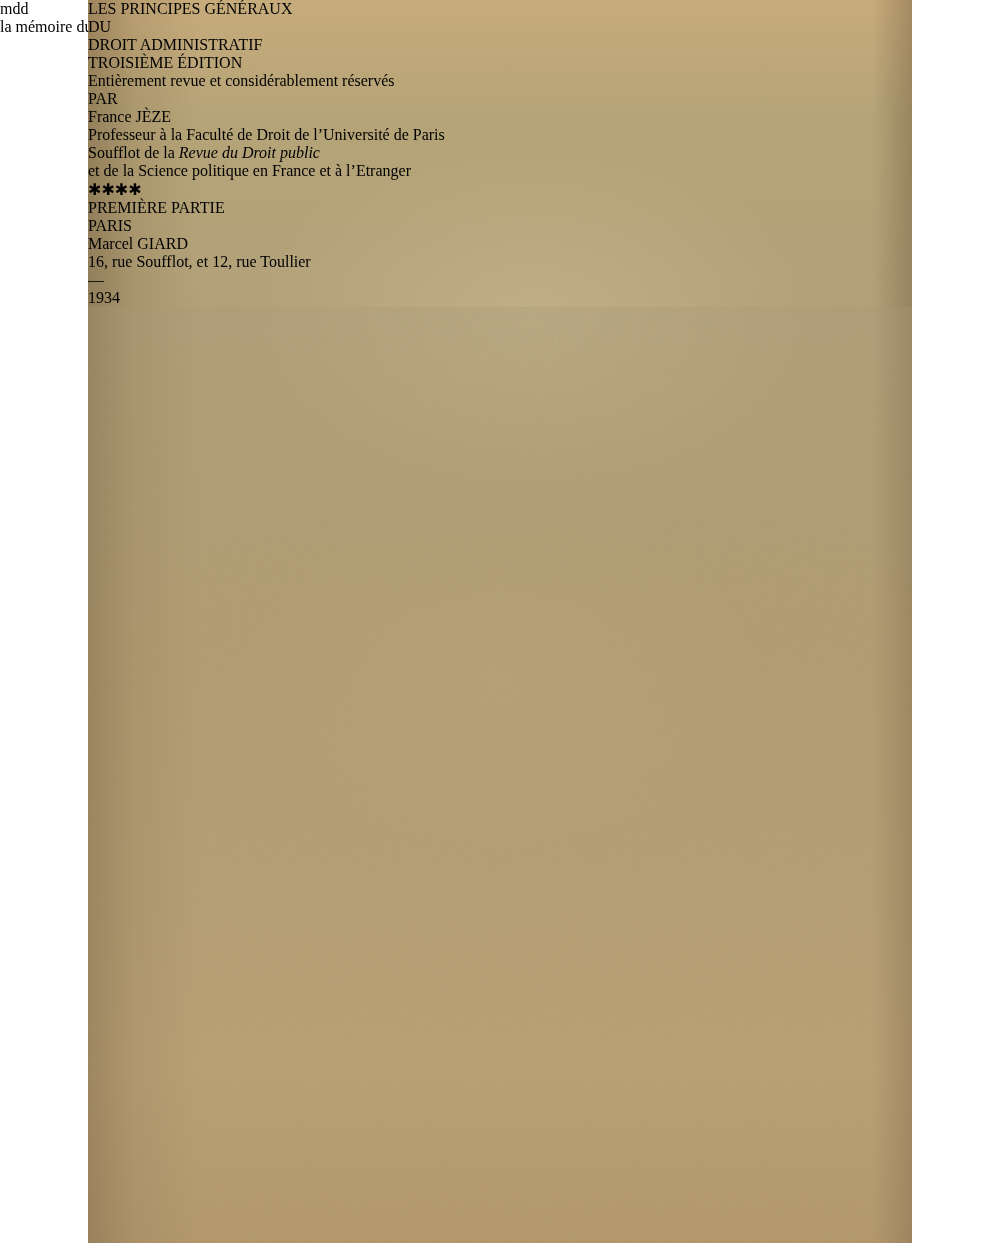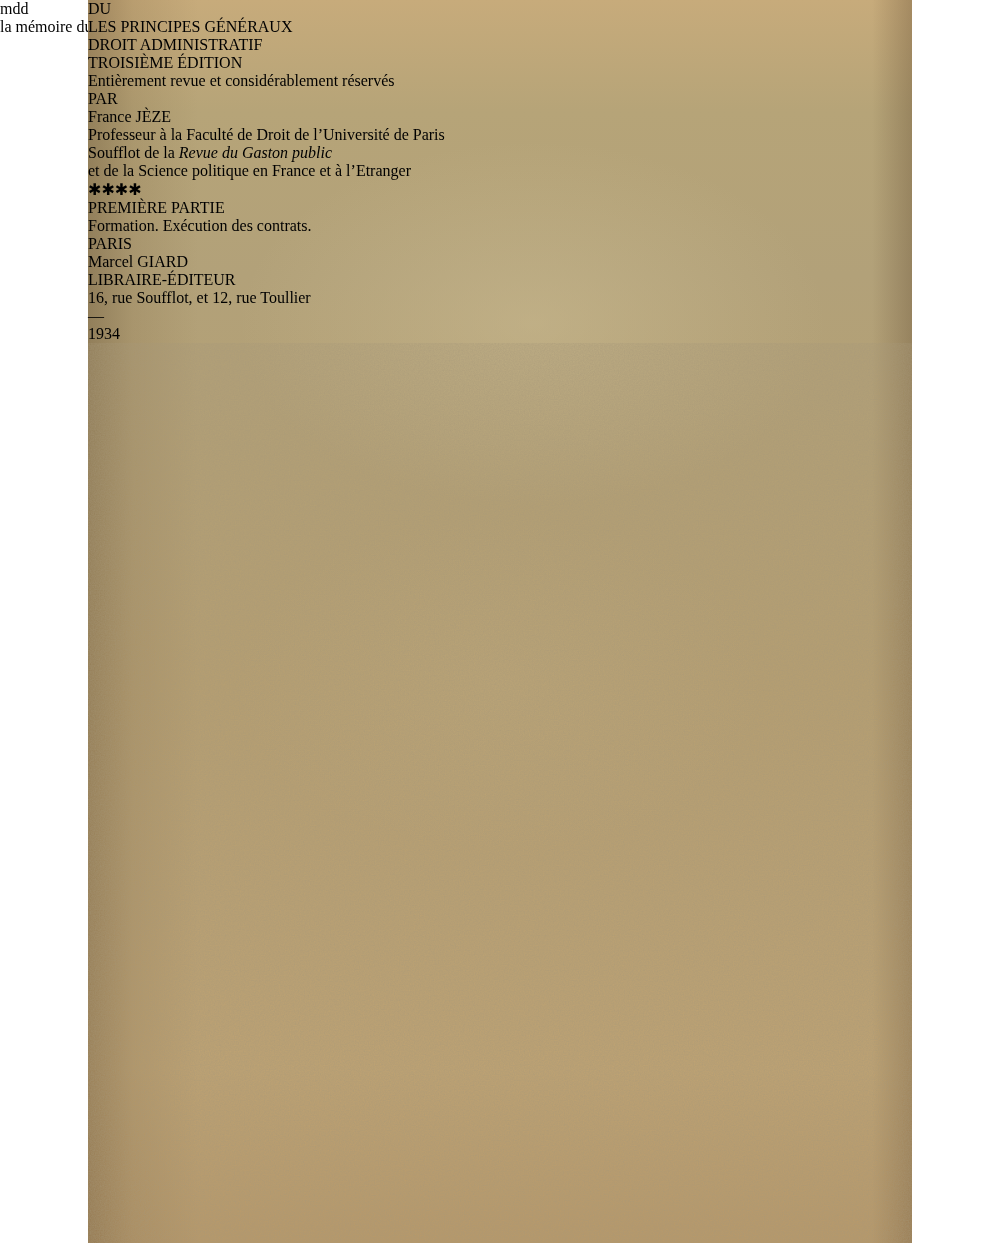--- a/index.html
+++ b/index.html
@@ -122,37 +122,35 @@
     <div class="spot ink-blot"></div>
     <div class="spot ink-speck"></div>
     <div class="spot blue-dot"></div>
     <div class="spot speck-a"></div>
     <div class="spot smudge-a"></div>
     <div class="spot smudge-b"></div>
     <div class="spot speck-b"></div>
     <div class="chip"></div>
 
     <div class="text-block">
+      <div class="line t1"><span class="cond">LES PRINCIPES GÉNÉRAUX</span></div>
       <div class="line t-du">DU</div>
-      <div class="line t1"><span class="cond">LES PRINCIPES GÉNÉRAUX</span></div>
       <div class="line t2"><span class="cond">DROIT ADMINISTRATIF</span></div>
       <div class="line t-ed">TROISIÈME ÉDITION</div>
       <div class="line t-edn">Entièrement revue et considérablement réservés</div>
       <div class="line t-par">PAR</div>
       <div class="line t-auth">France JÈZE</div>
       <div class="line t-prof">Professeur à la Faculté de Droit de l’Université de Paris</div>
-      <div class="line t-dir"><span>Soufflot de la </span><i>Revue du Gaston public</i></div>
+      <div class="line t-dir"><span>Soufflot de la </span><i>Revue du Droit public</i></div>
       <div class="line t-sci">et de la Science politique en France et à l’Etranger</div>
       <div class="line t-orn">✱✱✱✱</div>
       <div class="line t-partie">PREMIÈRE PARTIE</div>
-      <div class="line t-form">Formation. Exécution des contrats.</div>
       <div class="rule"></div>
       <div class="line t-paris">PARIS</div>
       <div class="line t-giard">Marcel GIARD</div>
-      <div class="line t-lib">LIBRAIRE-ÉDITEUR</div>
       <div class="line t-addr">16, rue Soufflot, et 12, rue Toullier</div>
       <div class="line t-dash">—</div>
       <div class="line t-year">1934</div>
     </div>
 
     <svg class="grain" width="824" height="1243">
       <filter id="grainF">
         <feTurbulence type="fractalNoise" baseFrequency="0.8" numOctaves="2" stitchTiles="stitch"></feTurbulence>
         <feColorMatrix type="matrix" values="0 0 0 0 0.38  0 0 0 0 0.31  0 0 0 0 0.19  0 0 0 0.6 0"></feColorMatrix>
       </filter>

